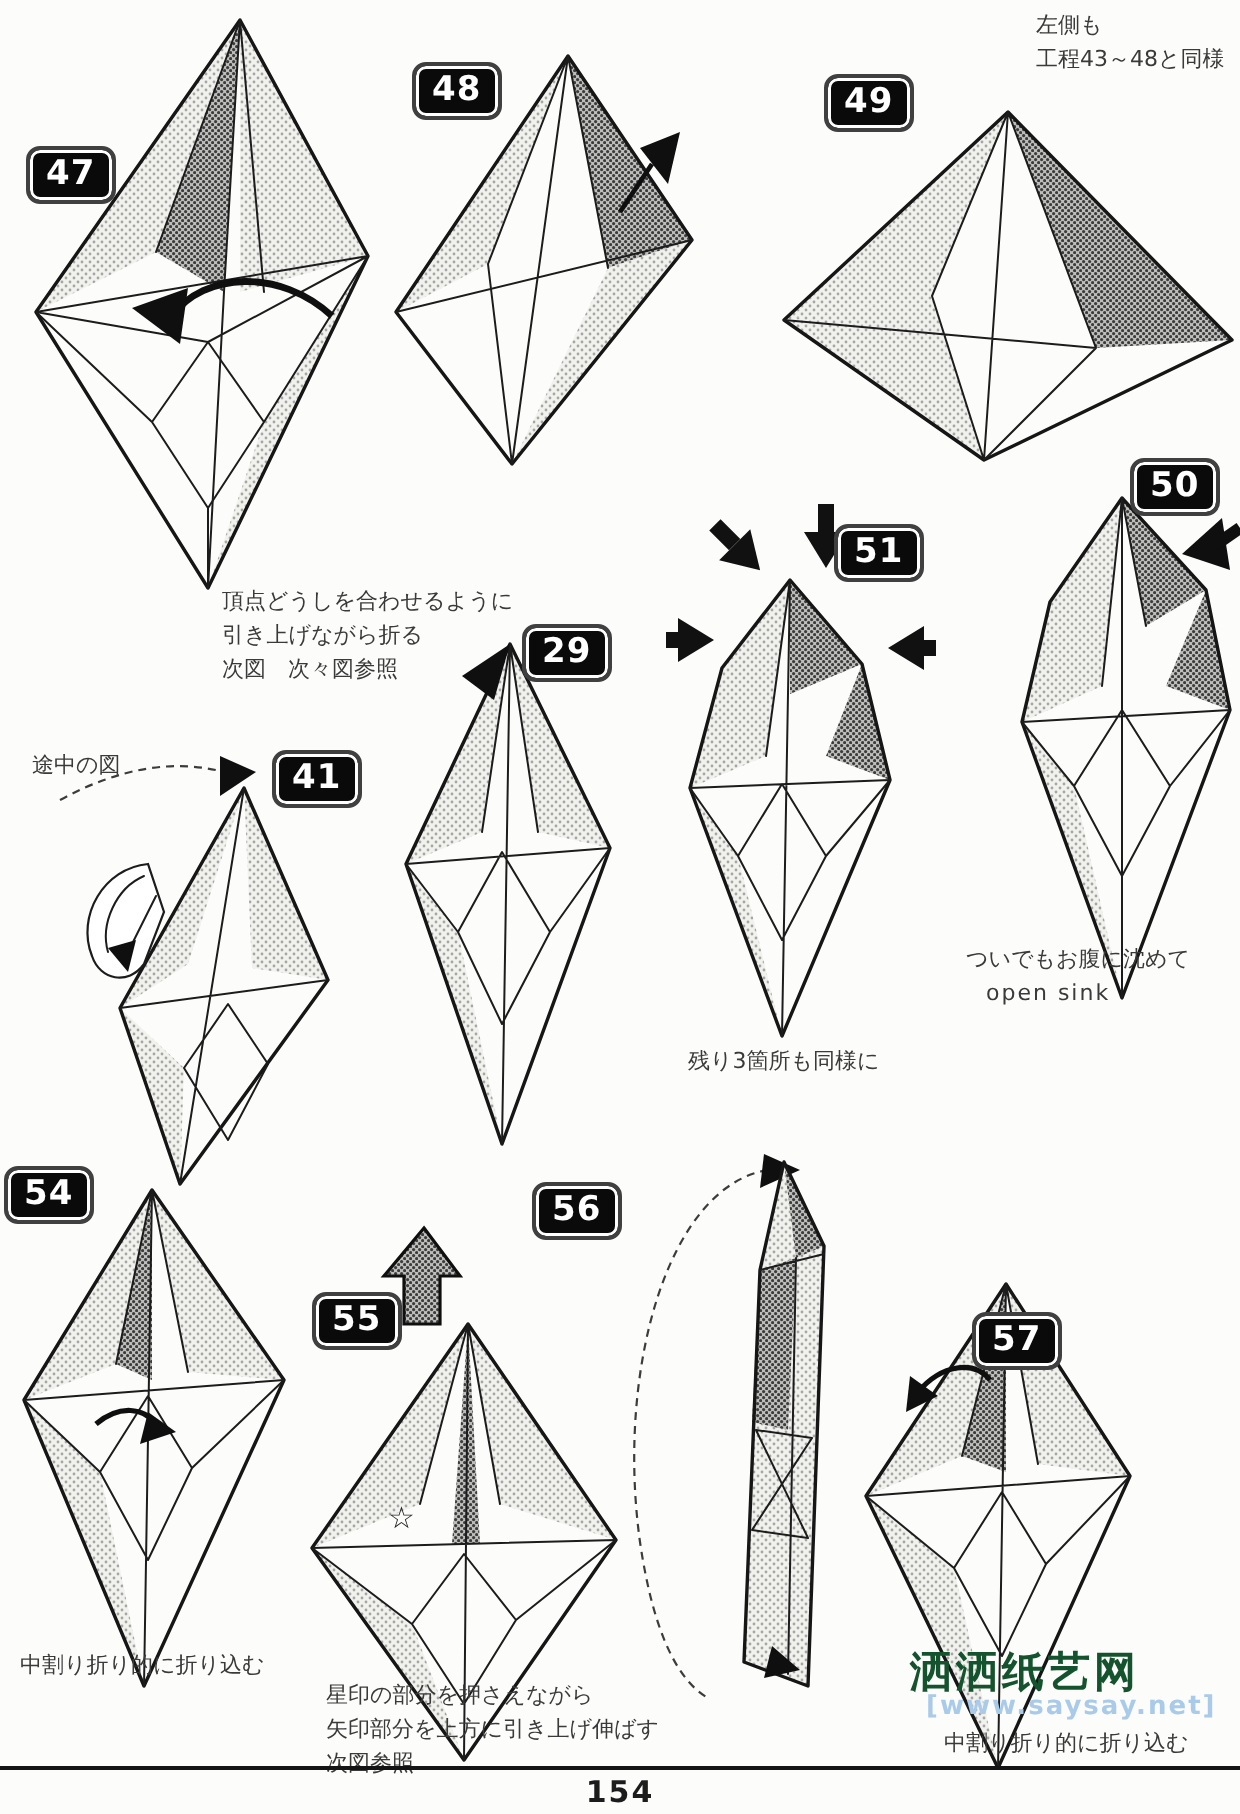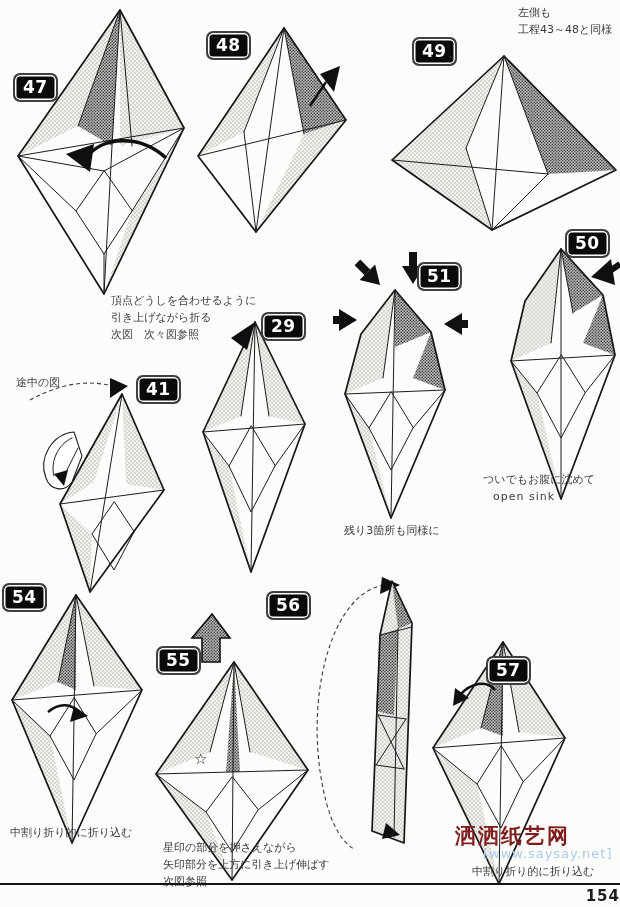--- a/index.html
+++ b/index.html
@@ -24,30 +24,30 @@
     white-space:nowrap;
   }
   .note .sub{display:block;}
   .fig{position:absolute;z-index:10;}
   .ln{fill:none;stroke:#1c1c1c;stroke-width:1;stroke-linejoin:round;stroke-linecap:round;}
   .ol{fill:none;stroke:#161616;stroke-width:1.7;stroke-linejoin:round;}
   .blk{fill:#0f0f0f;stroke:none;}
   .dash{fill:none;stroke:#3c3c3c;stroke-width:1.1;stroke-dasharray:4,3;}
   .rule{position:absolute;left:0;top:883px;width:620px;height:2px;background:#141414;z-index:40;}
   .pagenum{
-    position:absolute;left:0;top:887px;width:620px;text-align:right;
+    position:absolute;left:0;top:887px;width:620px;text-align:center;
     font-weight:bold;font-size:15px;letter-spacing:1px;z-index:41;
   }
   .wm-name{
     position:absolute;left:455px;top:822px;z-index:50;
     font-weight:bold;font-size:21px;letter-spacing:2px;
   }
   .wm-url{
-    position:absolute;left:483px;top:846px;z-index:50;
-    font-weight:normal;font-size:13px;letter-spacing:1px;
+    position:absolute;left:463px;top:846px;z-index:50;
+    font-weight:bold;font-size:13px;letter-spacing:1px;
   }
   .star-t{font-size:15px;fill:#222;}
 </style>
 </head>
 <body>
 
 <svg width="0" height="0" style="position:absolute" aria-hidden="true">
   <defs>
     <pattern id="htL" patternUnits="userSpaceOnUse" width="4" height="4">
       <rect width="4" height="4" fill="#f1f1ee"></rect>
@@ -241,16 +241,16 @@
   <path d="M8,112 L52,148 L74,248 Z" fill="url(#htL)"></path>
   <path d="M78,6 L56,92 L78,100 Z" fill="url(#htD)"></path>
   <path class="ol" d="M78,6 L140,102 L74,248 L8,112 Z"></path>
   <path class="ln" d="M78,6 L74,248 M8,112 L140,102 M78,6 L56,92 M78,6 L94,96 M76,110 L52,148 L76,192 L98,146 Z M52,148 L8,112 M98,146 L140,102"></path>
   <g>
     <path d="M34,60 C46,46 62,44 70,54" fill="none" stroke="#0f0f0f" stroke-width="2.6"></path>
     <polygon class="blk" points="30,52 44,62 28,70"></polygon>
   </g>
 </svg>
 
-<div class="wm-name" style="color: #7f1d1d;">洒洒纸艺网</div>
+<div class="wm-name" style="color: #14532d;">洒洒纸艺网</div>
 <div class="wm-url" style="color: rgb(169, 203, 233);">[www.saysay.net]</div>
 <div class="rule"></div>
 <div class="pagenum">154</div>
 
 </body></html>

